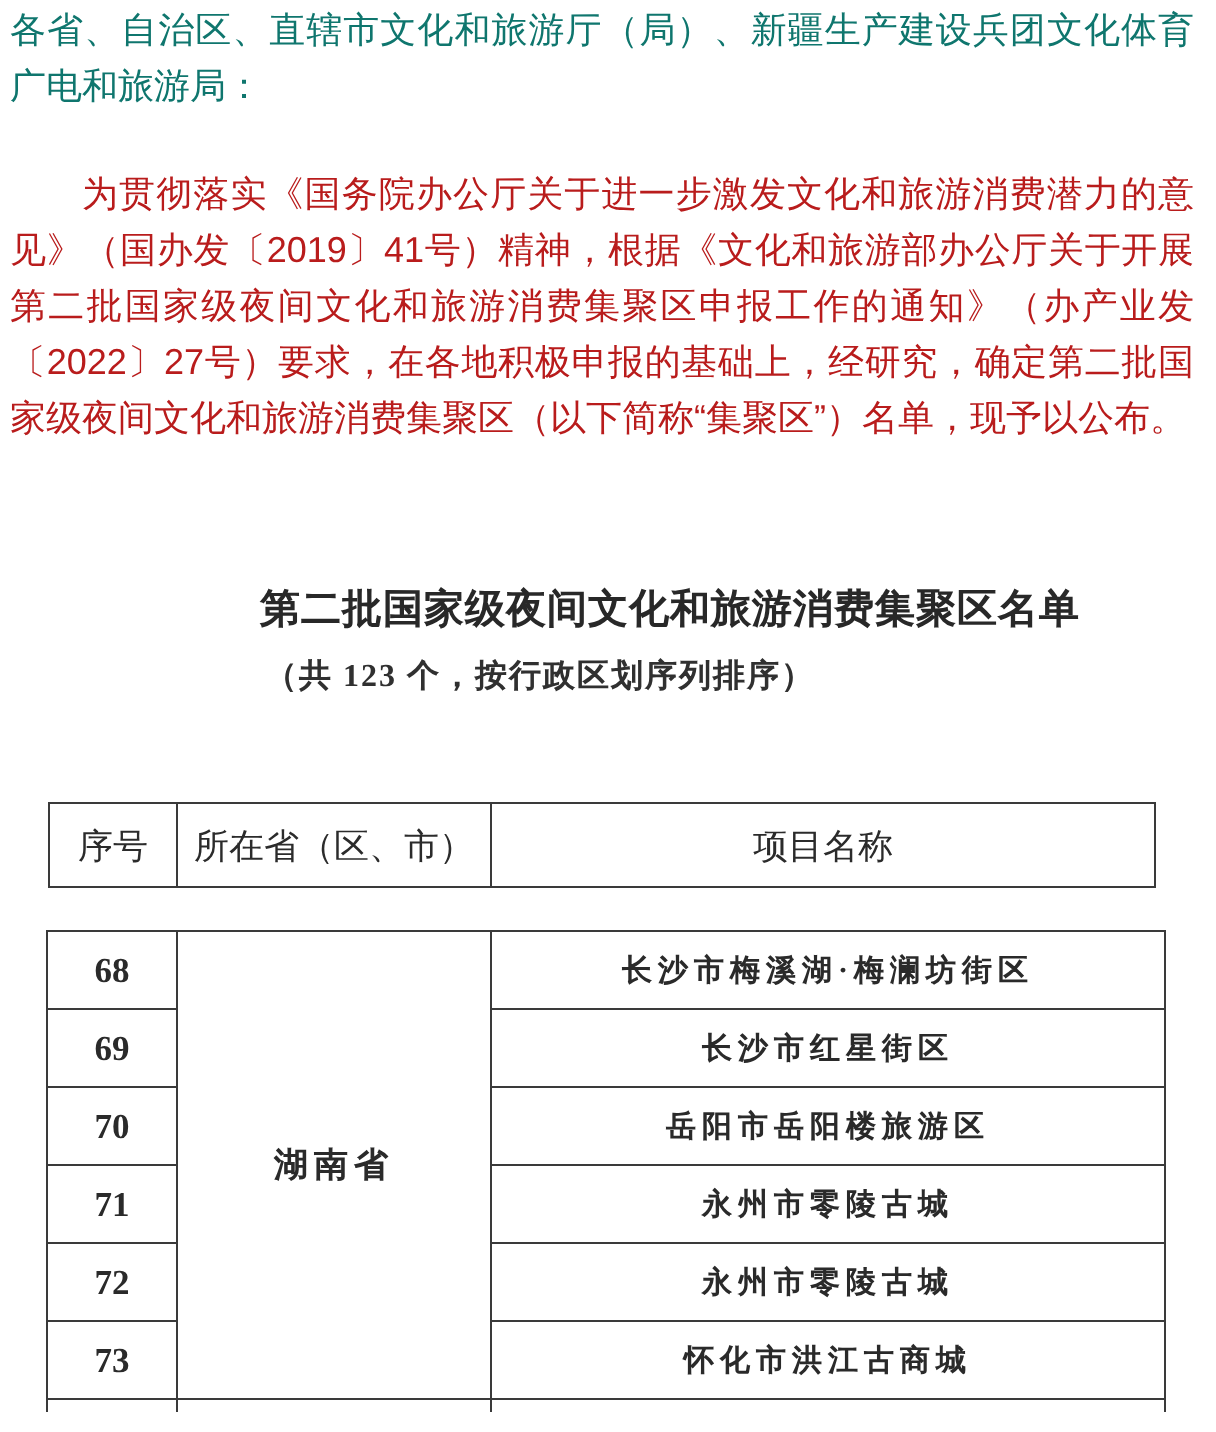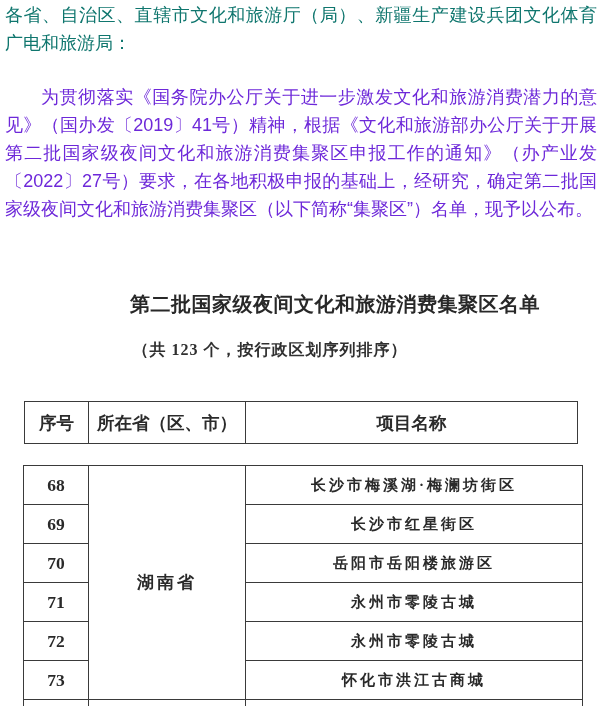--- a/index.html
+++ b/index.html
@@ -21,35 +21,35 @@
     text-align: justify;
     color: #0f766e;
   }
   .body-text {
     position: absolute;
     top: 83px; left: 5px; width: 592px;
     font-size: 18px;
     line-height: 28px;
     text-align: justify;
     text-indent: 36px;
-    color: #6d28d9;
+    color: #b91c1c;
   }
   .list-title {
     position: absolute;
     top: 291px; left: 0; width: 608px;
     text-align: center;
     font-size: 20px;
     font-weight: 700;
     color: #282828;
     letter-spacing: 0.5px;
     margin-left: 31px;
   }
   .list-subtitle {
     position: absolute;
-    top: 340px; left: 0; width: 540px;
+    top: 328px; left: 0; width: 540px;
     text-align: center;
     font-family: "Liberation Serif", serif;
     font-size: 16px;
     font-weight: 700;
     color: #303030;
     letter-spacing: 1px;
   }
   table { border-collapse: collapse; table-layout: fixed; }
   td {
     border: 1px solid #3a3a3a;
@@ -59,21 +59,21 @@
     white-space: nowrap;
   }
   .header-table {
     position: absolute;
     top: 401px; left: 24px;
     width: 553px;
   }
   .header-table td {
     height: 42px;
     font-family: "Liberation Sans", sans-serif;
-    font-weight: 700;
+    font-weight: 400;
     font-size: 17.5px;
     color: #2b2b2b;
   }
   .data-table {
     position: absolute;
     top: 465px; left: 23px;
     width: 559px;
   }
   .data-table tr { height: 39px; }
   .idx-cell {

